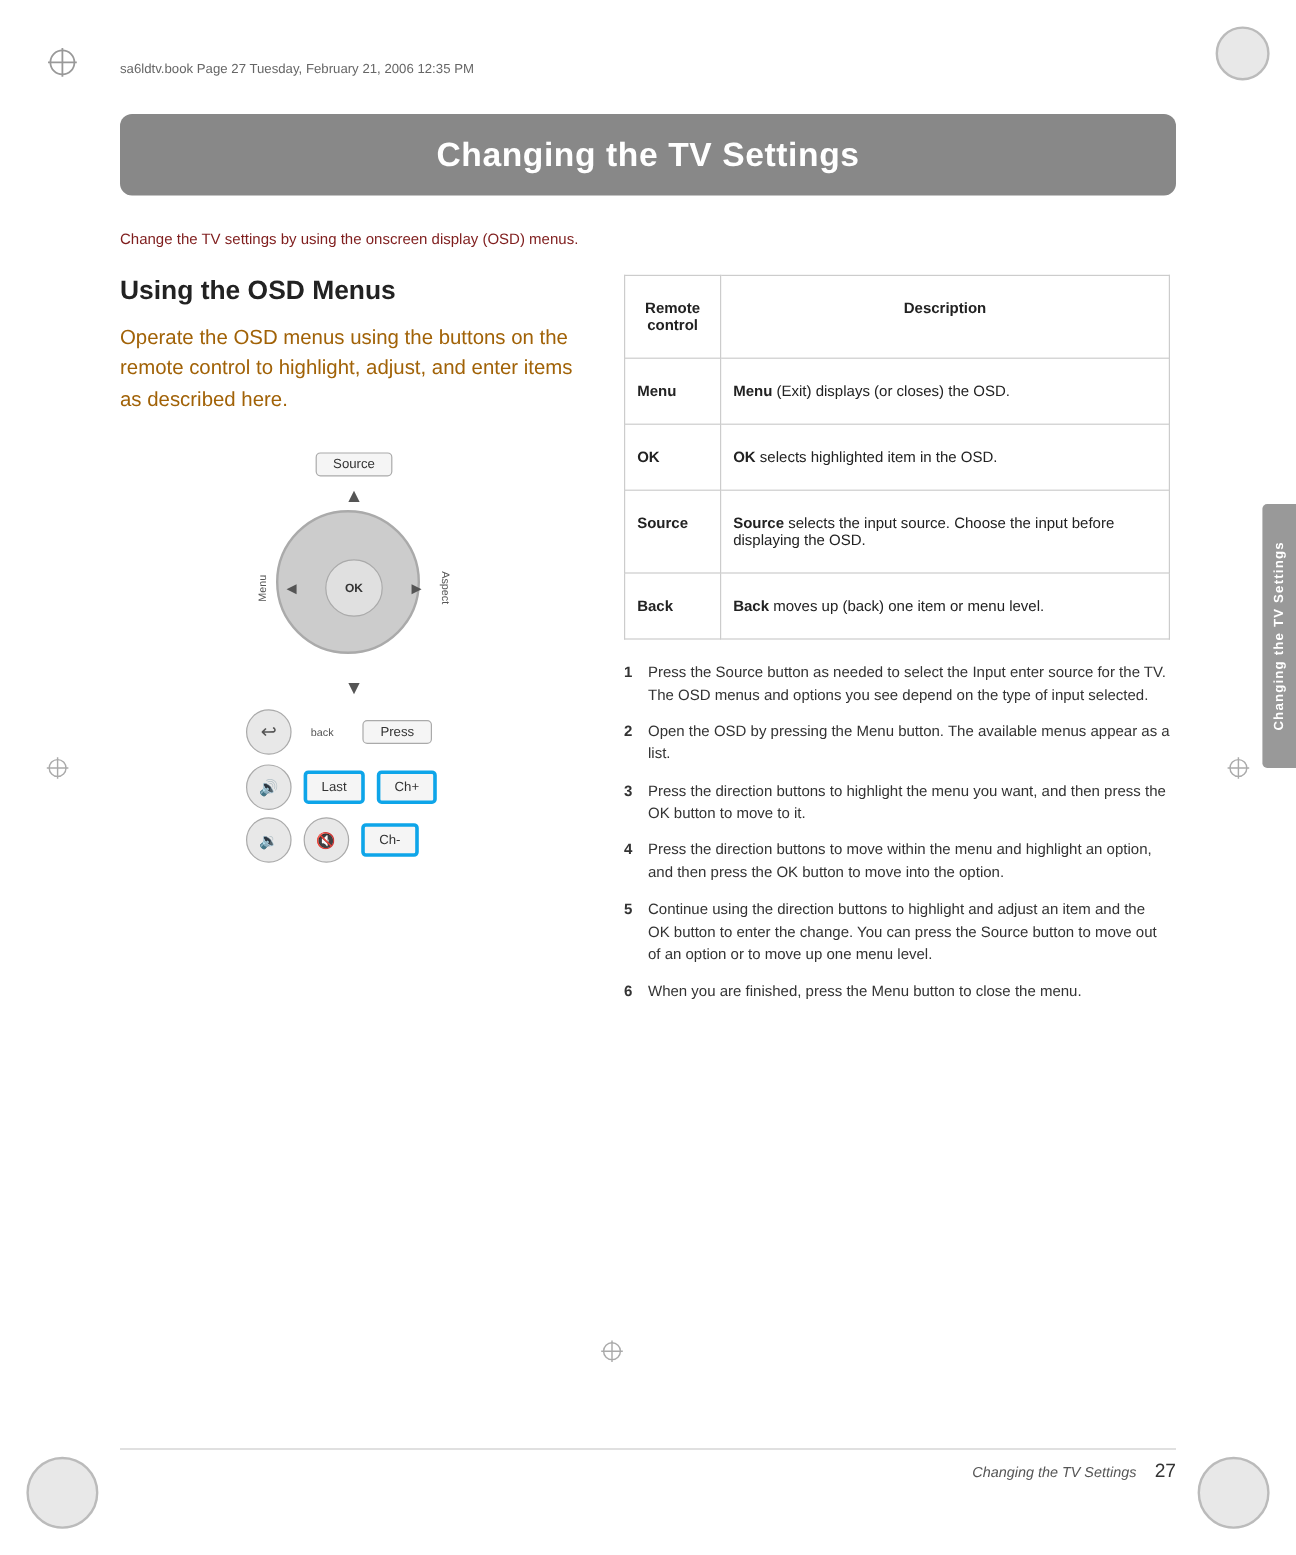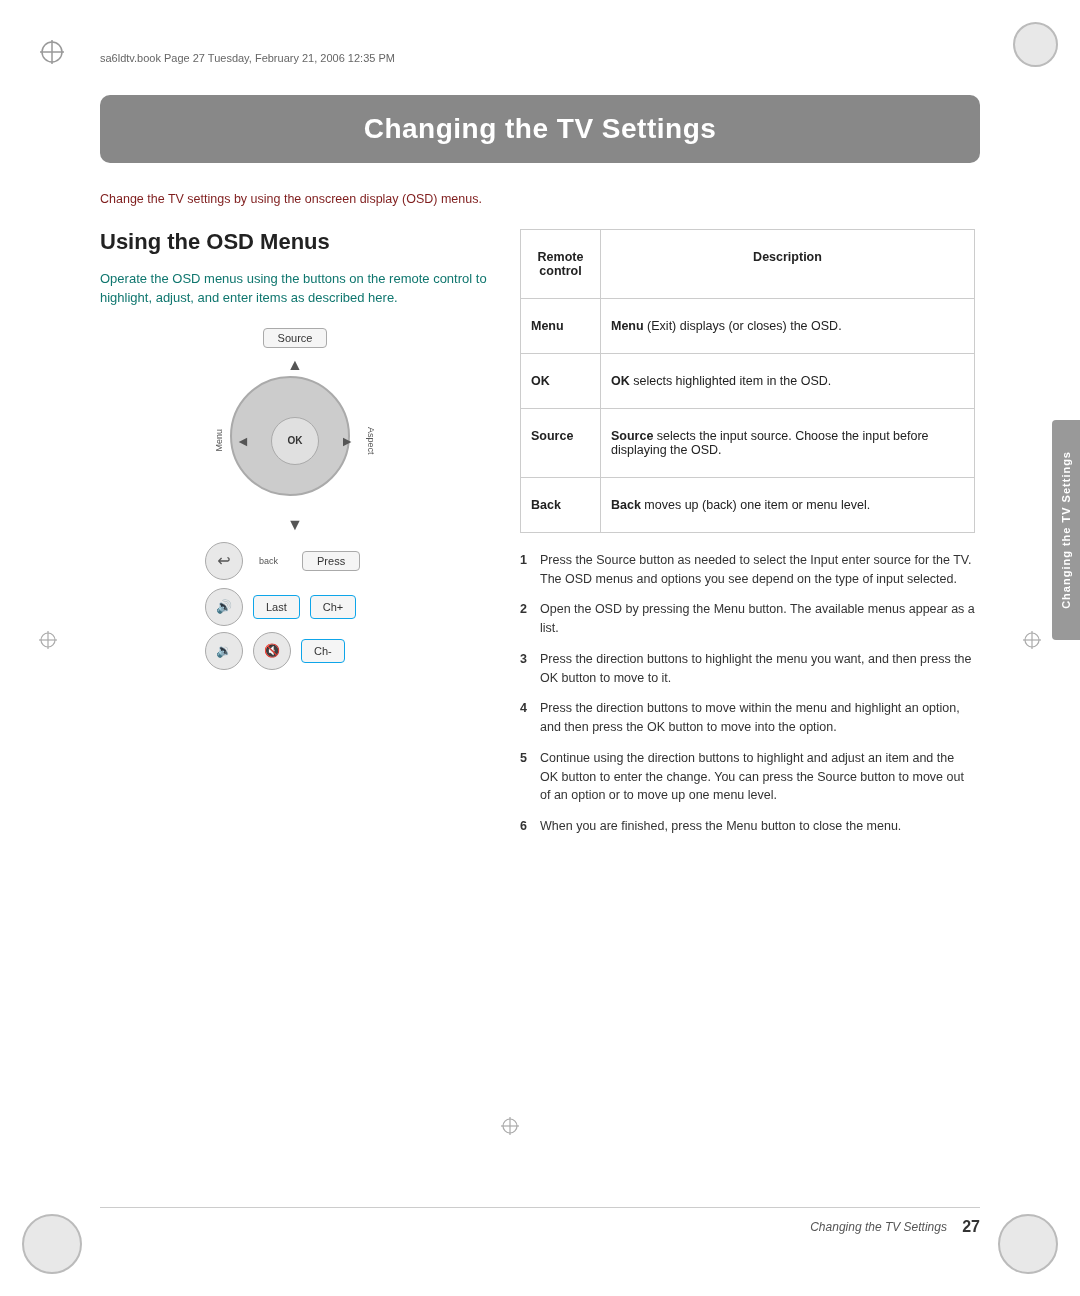--- a/index.html
+++ b/index.html
@@ -100,24 +100,24 @@
     
     .section-heading {
       font-size: 22px;
       font-weight: bold;
       color: #222;
       margin-bottom: 14px;
     }
 
     
     .osd-desc {
-      font-size: 13px;
+      font-size: 17px;
       line-height: 1.5;
-      color: #0f766e;
-      margin-bottom: 20px;
+      color: #a16207;
+      margin-bottom: 32px;
     }
 
     
     .remote-diagram {
       width: 260px;
       margin: 0 auto;
       position: relative;
     }
 
     
@@ -256,21 +256,21 @@
       border: 1.5px solid #aaa;
       background: #e8e8e8;
       display: flex;
       align-items: center;
       justify-content: center;
       font-size: 14px;
       color: #555;
     }
 
     .rect-btn {
-      border: 1px solid #0ea5e9;
+      border: 3px solid #0ea5e9;
       border-radius: 4px;
       padding: 5px 12px;
       font-size: 11px;
       background: #f5f5f5;
       color: #333;
       min-width: 38px;
       text-align: center;
     }
 
     .bottom-btns-row2 {
@@ -344,21 +344,21 @@
     }
 
     .footer-text {
       font-size: 12px;
       color: #555;
       font-style: italic;
     }
 
     .footer-page {
       font-size: 16px;
-      font-weight: bold;
+      font-weight: normal;
       color: #333;
       margin-left: 8px;
       text-align: right;
     }
 
     
     .deco-circle {
       position: absolute;
       border-radius: 50%;
       border: 2px solid #bbb;

